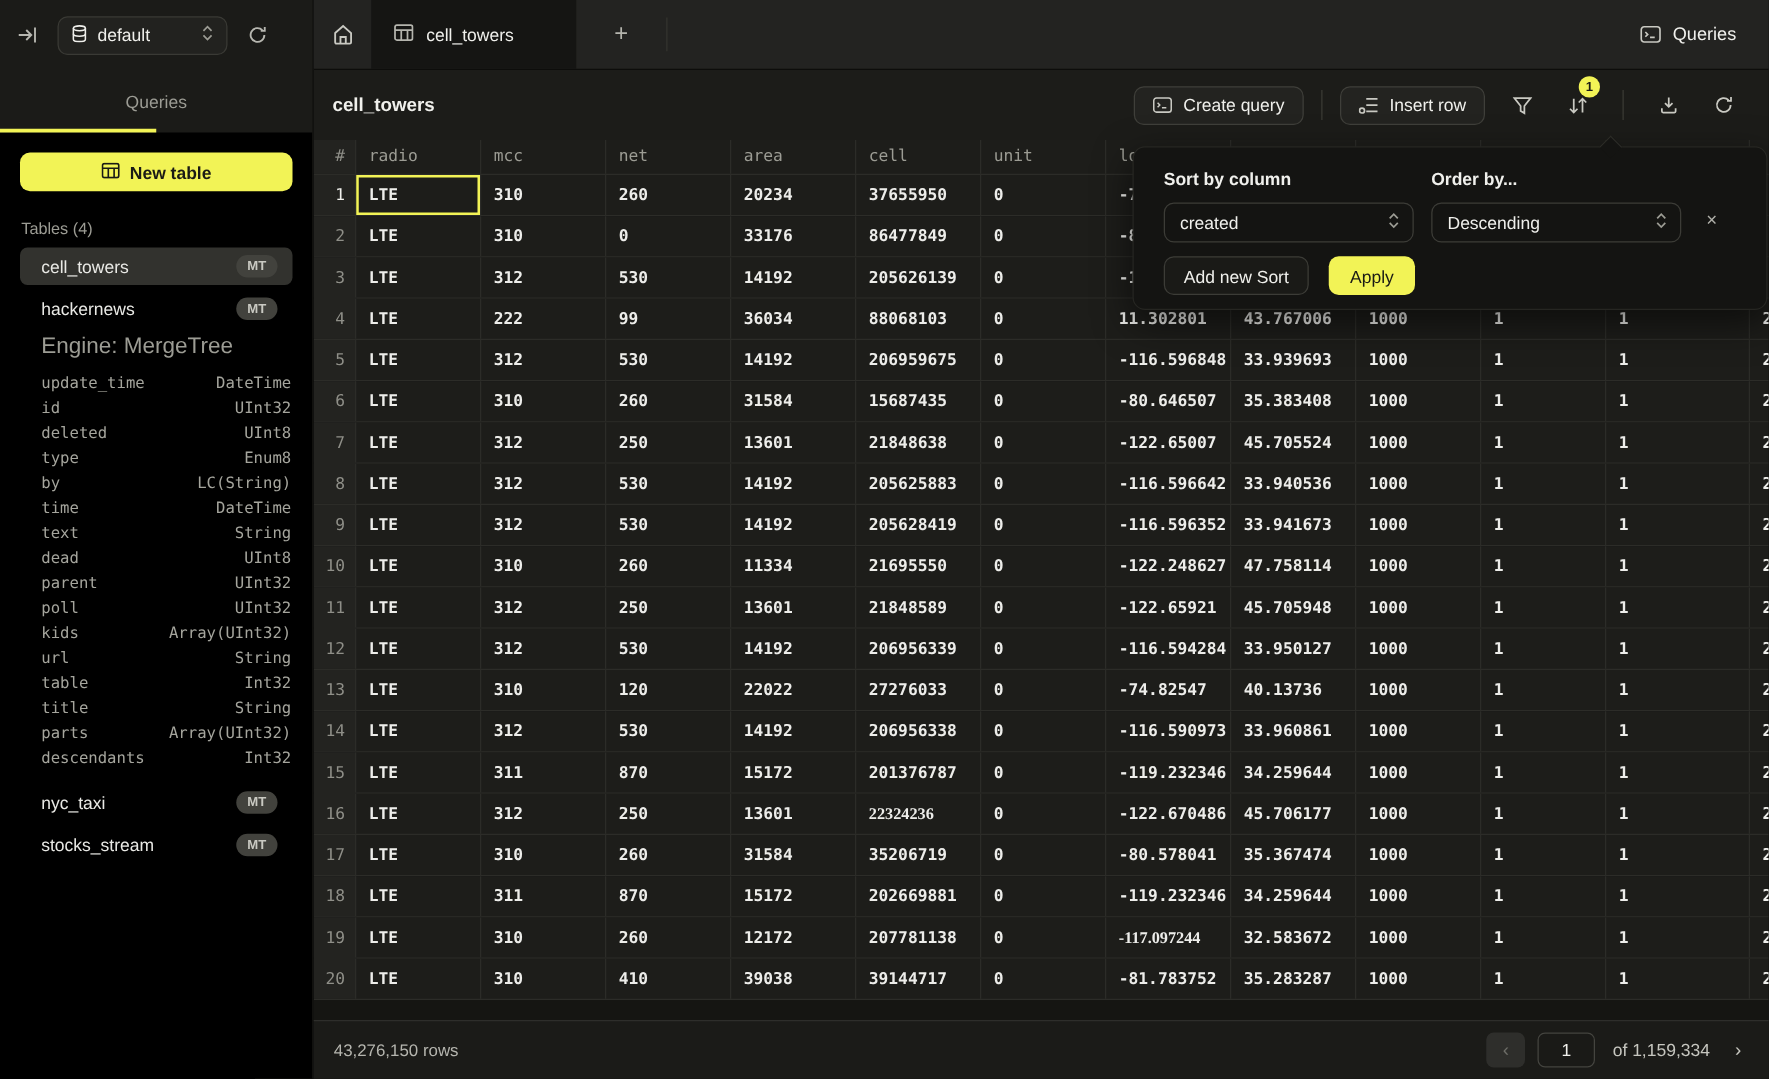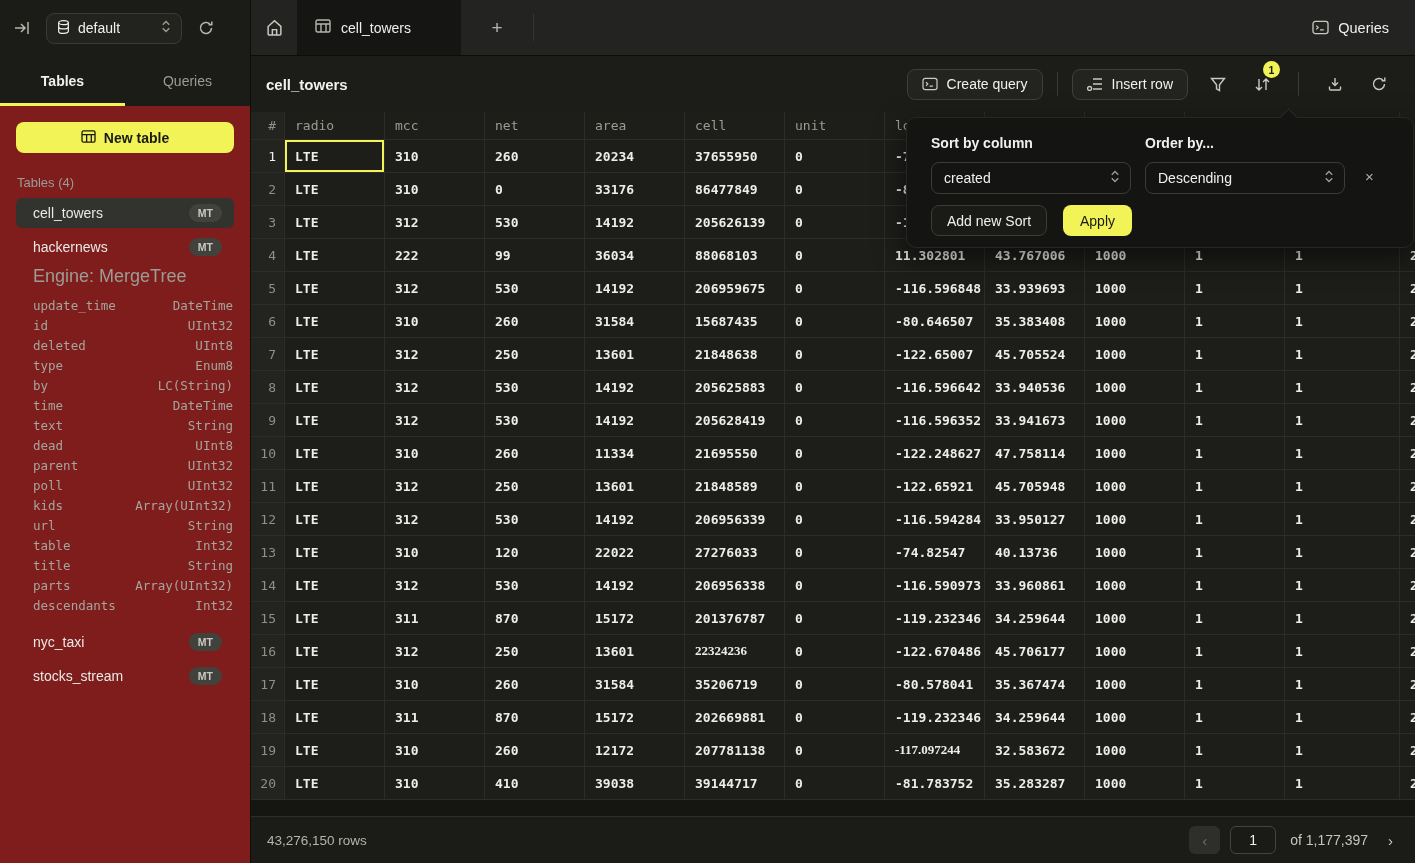--- a/index.html
+++ b/index.html
@@ -11,21 +11,21 @@
   .sidebar { width:250px; flex:none; background:#1b1b18; display:flex; flex-direction:column; }
   .sb-top { height:56px; flex:none; display:flex; align-items:center; padding:0 14px; gap:16px; }
   .icon-btn { background:none; border:none; color:#b7b7b0; display:flex; align-items:center; justify-content:center; cursor:pointer; }
   .db-select { height:31px; width:136px; border:1px solid #3a3a35; background:#22221f; border-radius:8px;
                display:flex; align-items:center; gap:8px; padding:0 10px; color:#f0f0ec; font-size:14px; cursor:pointer; }
   .db-select .grow-sp { flex:1; }
   .sb-tabs { height:50px; flex:none; display:flex; position:relative; }
   .sb-tab { flex:1; display:flex; align-items:center; justify-content:center; font-size:14px; color:#9c9c94; cursor:pointer; }
   .sb-tab.active { color:#f0f0ec; font-weight:600; }
   .sb-underline { position:absolute; bottom:0; left:0; width:125px; height:3px; background:#f2f356; }
-  .sb-body { flex:1; background:#7f1d1d; padding:16px; overflow:hidden; }
+  .sb-body { flex:1; background:#000000; padding:16px; overflow:hidden; }
   .new-table-btn { width:100%; height:31px; border:none; border-radius:8px; background:#f2f356; color:#1a1a15;
                    font-family:inherit; font-size:14px; font-weight:600; display:flex; align-items:center; justify-content:center; gap:8px; cursor:pointer; }
   .search-box { margin-top:16px; height:31px; border:1px solid #3c3c37; border-radius:8px; display:flex; align-items:center; gap:8px; padding:0 10px; }
   .search-box input { background:none; border:none; outline:none; color:#c9c9c2; font-family:inherit; font-size:14px; width:100%; }
   .search-box input::placeholder { color:#8a8a83; }
   .sb-section { margin:22px 1px 8px 1px; color:#9c9c94; font-size:13px; }
   .sb-item { height:30px; border-radius:6px; display:flex; align-items:center; padding:0 12px 0 17px; margin-bottom:4px;
              color:#e9e9e5; font-size:14px; font-weight:500; cursor:pointer; }
   .sb-item.active { background:#32322e; }
   .mt-badge { margin-left:auto; background:#42423d; color:#c9c9c2; font-size:10.5px; font-weight:600; padding:3px 9px; border-radius:99px; }
@@ -121,21 +121,20 @@
         </span>
       </div>
       <button class="icon-btn">
         <svg width="16" height="16" viewBox="0 0 16 16" fill="none" stroke="currentColor" stroke-width="1.5">
             <path d="M13.5 8a5.5 5.5 0 1 1-1.6-3.9"></path>
             <path d="M13.8 1.5v3.2h-3.2"></path>
           </svg>
       </button>
     </div>
     <div class="sb-tabs">
-      <div class="sb-tab active">Tables</div>
       <div class="sb-tab">Queries</div>
       <div class="sb-underline"></div>
     </div>
     <div class="sb-body">
       <button class="new-table-btn">
         <span>
           <svg width="15" height="13" viewBox="0 0 16 14" fill="none" stroke="currentColor" stroke-width="1.4">
               <rect x="1" y="1" width="14" height="12" rx="1.5"></rect>
               <path d="M1 5h14M6 5v8M11 5v8"></path>
             </svg>
@@ -627,21 +626,21 @@
             <div class="gcell" style="width: 100px;">2</div>
           </div>
         </div>
     </div>
 
     <div class="footer">
       <div class="rows-count">43,276,150 rows</div>
       <div class="pager">
         <button class="pg-prev">‹</button>
         <input class="pg-input" value="1" style="">
-        <span class="pg-of">of 1,177,397</span>
+        <span class="pg-of">of 1,159,334</span>
         <button class="pg-next">›</button>
       </div>
     </div>
 
     <div class="popover">
       <div class="caret"></div>
       <div class="pop-label" style="left:24px;">Sort by column</div>
       <div class="pop-label" style="left:238px;">Order by...</div>
       <div class="pop-select" style="left:238px;">
         <span>Descending</span>

